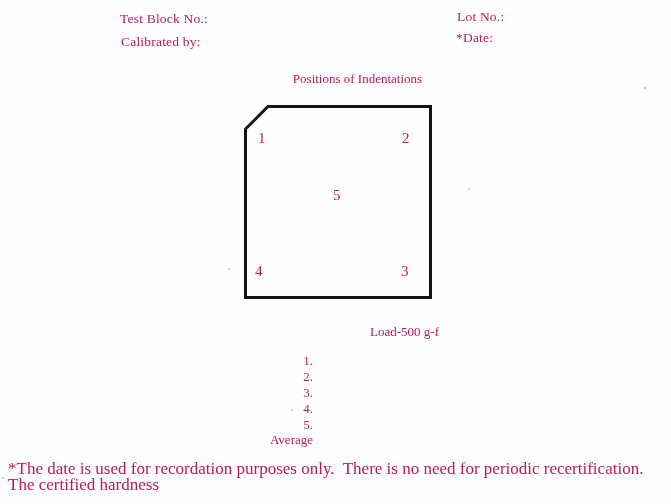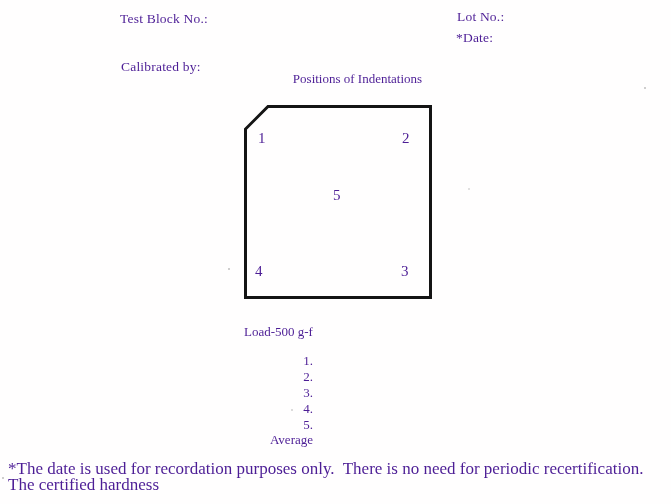--- a/index.html
+++ b/index.html
@@ -6,32 +6,32 @@
     margin: 0;
     padding: 0;
     background: #ffffff;
   }
   .page {
     position: relative;
     width: 671px;
     height: 504px;
     background: #fffefe;
     font-family: "Liberation Serif", "DejaVu Serif", serif;
-    color: #4c1d95;
+    color: #be185d;
     overflow: hidden;
   }
   .abs { position: absolute; }
   .hdr-label {
     font-size: 13.5px;
     letter-spacing: 0.2px;
     white-space: nowrap;
   }
   .tbn  { left: 120px; top: 11px; }
   .lot  { left: 457px; top: 9px; }
-  .cal  { left: 121px; top: 59px; }
+  .cal  { left: 121px; top: 34px; }
   .date { left: 456px; top: 30px; }
   .diagram-title {
     left: 260px; top: 71px;
     width: 195px;
     text-align: center;
     font-size: 13px;
     white-space: nowrap;
   }
   .outline-svg {
     left: 0; top: 0;
@@ -43,21 +43,21 @@
     line-height: 15px;
   }
   .pos1 { left: 258px; top: 131px; }
   .pos2 { left: 402px; top: 131px; }
   .pos5 { left: 333px; top: 188px; }
   .pos4 { left: 255px; top: 264px; }
   .pos3 { left: 401px; top: 264px; }
   .load-label {
     left: 244px; top: 324px;
     width: 195px;
-    text-align: left;
+    text-align: right;
     font-size: 13px;
     white-space: nowrap;
   }
   .readings {
     left: 215px; top: 353px;
     width: 98px;
     text-align: right;
     font-size: 13px;
   }
   .reading-row {

